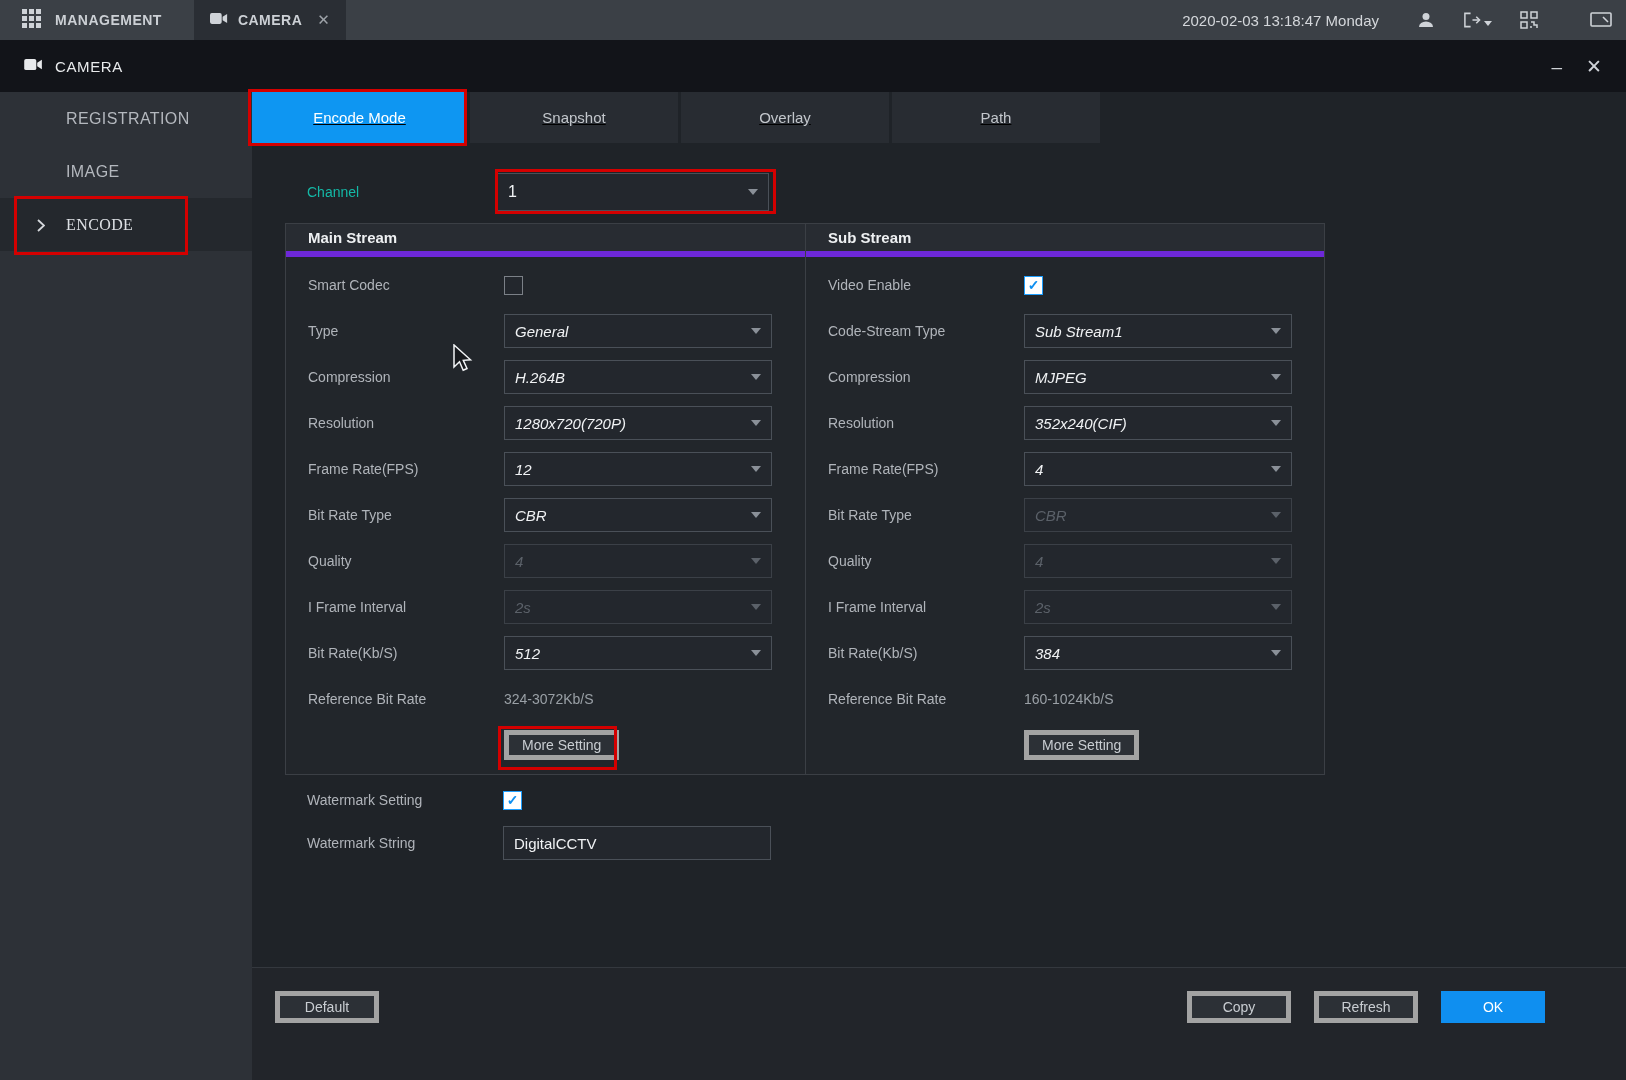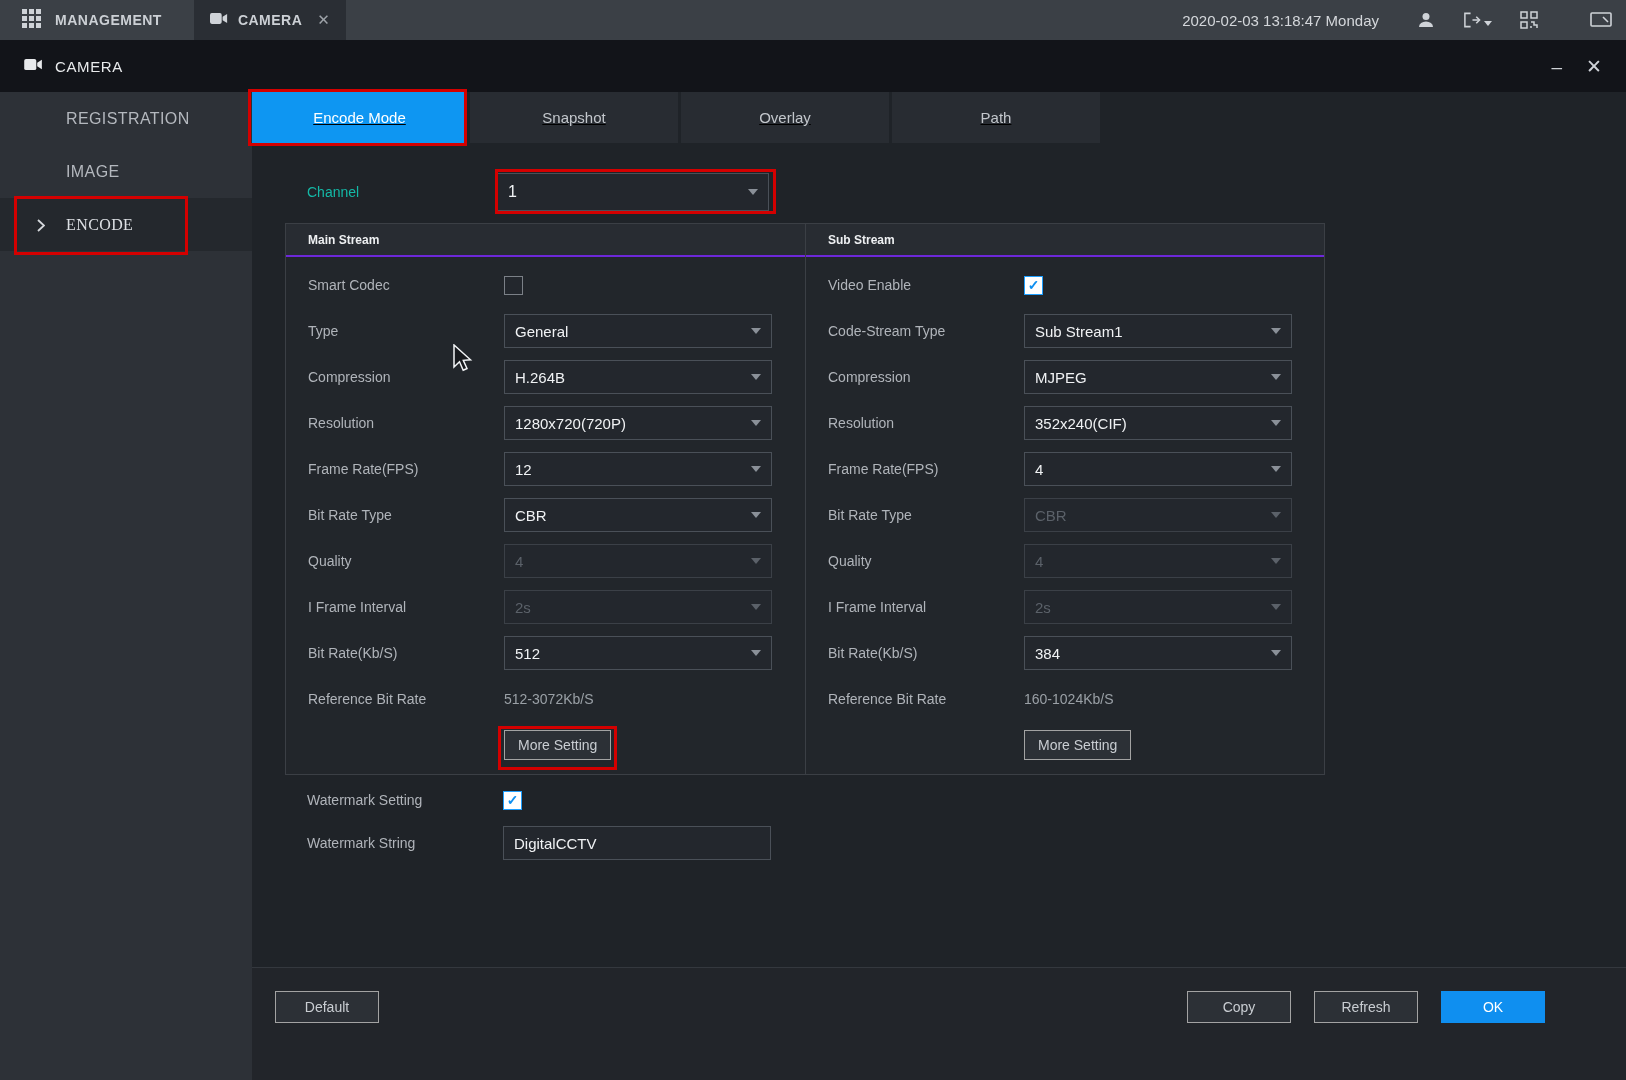--- a/index.html
+++ b/index.html
@@ -41,30 +41,30 @@
   .channel-label { width:190px; color:#14b8a6; font-size:14px; }
   .select { background:#23272d; border:1px solid #4a5058; display:flex; align-items:center; padding:0 10px; position:relative; color:#f0f2f4; font-size:15px; cursor:default; }
   .channel-select { width:272px; height:38px; }
   .caret { position:absolute; right:10px; width:0; height:0; border-left:5px solid transparent; border-right:5px solid transparent; border-top:6px solid #8a9098; }
   .select.disabled { color:#5b6169; border-color:#3b4047; }
   .select.disabled .caret { border-top-color:#5b6169; }
 
   .panels { position:absolute; left:33px; top:131px; width:1040px; height:552px; border:1px solid #3b3f45; display:flex; background:#22262b; }
   .panel { width:520px; display:flex; flex-direction:column; }
   .panel + .panel { border-left:1px solid #3b3f45; }
-  .panel-header { height:33px; background:#282c32; border-bottom:2px solid #6d28d9; display:flex; align-items:center; padding-left:22px; color:#eef0f2; font-weight:bold; font-size:12px; }
+  .panel-header { height:33px; background:#282c32; border-bottom:6px solid #6d28d9; display:flex; align-items:center; padding-left:22px; color:#eef0f2; font-weight:bold; font-size:15px; }
   .panel-body { flex:1; padding-top:5px; }
   .row { height:46px; display:flex; align-items:center; padding-left:22px; }
   .flabel { width:196px; color:#b0b4ba; font-size:14px; }
-  .fselect { width:268px; height:34px; }
+  .fselect { width:268px; height:34px;font-style:italic; }
   .checkbox { width:19px; height:19px; border:1px solid #7b8087; background:#23272d; cursor:default; }
   .checkbox.checked { background:#ffffff; border-color:#1e9fff; color:#0e8ff0; display:flex; align-items:center; justify-content:center; font-size:14px; font-weight:bold; }
   .checkbox.checked::after { content:"\2713"; }
   .static-val { color:#9aa0a6; font-size:14px; }
-  .btn { height:30px; padding:0 13px; background:#2c3036; border:1px solid #a3a3a3; color:#c9cdd2; font-size:14px; display:inline-flex; align-items:center; justify-content:center; cursor:default; }
+  .btn { height:30px; padding:0 13px; background:#2c3036; border:5px solid #a3a3a3; color:#c9cdd2; font-size:14px; display:inline-flex; align-items:center; justify-content:center; cursor:default; }
 
   .wm-row { position:absolute; left:55px; height:40px; display:flex; align-items:center; }
   .wm-enable { top:688px; }
   .wm-string { top:731px; }
   .wm-label { width:196px; color:#b0b4ba; font-size:14px; }
   .text-input { width:268px; height:34px; background:#23272d; border:1px solid #4a5058; color:#f0f2f4; font-size:15px; padding:0 10px; font-family:"Liberation Sans", sans-serif; }
 
   
   .footer { position:absolute; left:0; right:0; bottom:0; height:113px; background:#22252a; border-top:1px solid #34383e; display:flex; align-items:center; padding:0 81px 34px 23px; }
   .footer .btn { width:104px; height:32px; }
@@ -265,21 +265,21 @@
           </div>
           <div class="row">
             <span class="flabel">Bit Rate(Kb/S)</span>
             <div class="select fselect">
               <span>512</span>
               <span class="caret"></span>
             </div>
           </div>
           <div class="row">
             <span class="flabel">Reference Bit Rate</span>
-            <span class="static-val">512-3072Kb/S</span>
+            <span class="static-val">324-3072Kb/S</span>
           </div>
           <div class="row">
             <span class="flabel"></span>
             <button class="btn">More Setting</button>
           </div>
         </div>
       </div>
 
       <div class="panel">
         <div class="panel-header">

